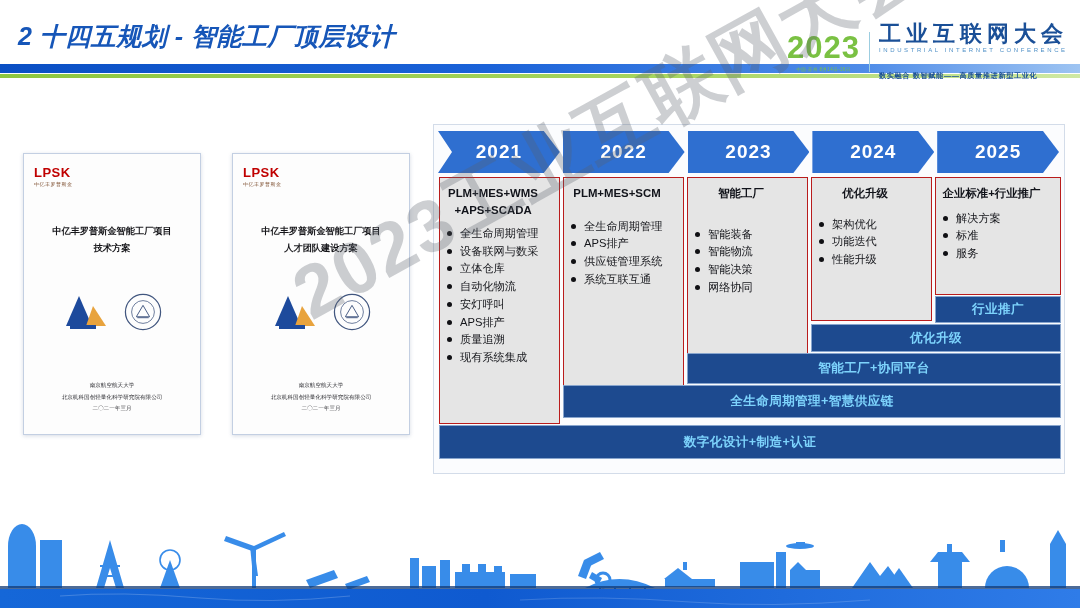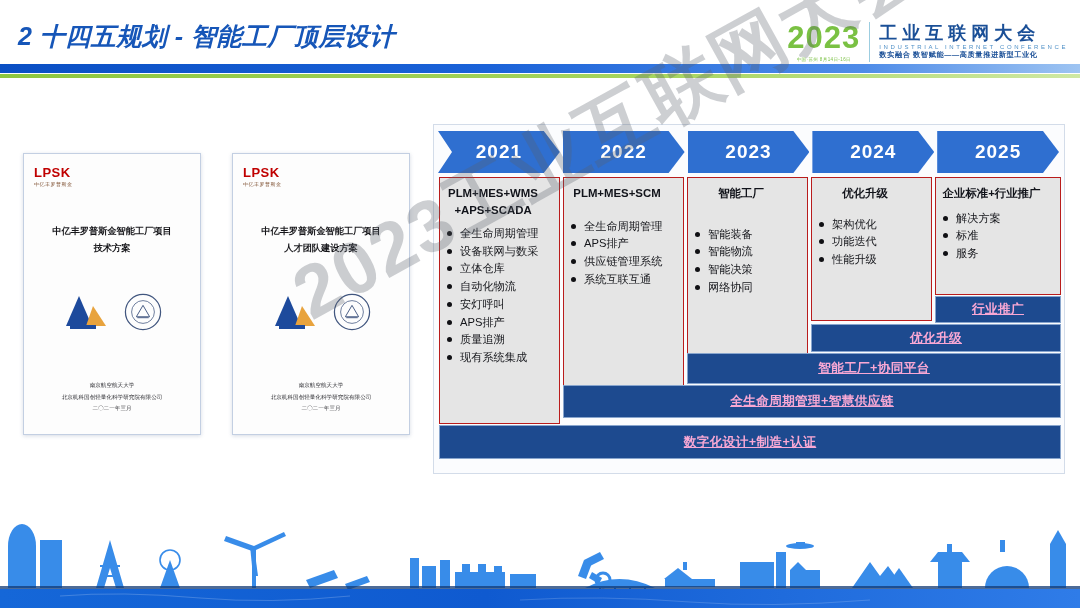--- a/index.html
+++ b/index.html
@@ -32,30 +32,30 @@
     font-size: 31px; font-weight: bold; color: #7ac143; line-height: 1;
     letter-spacing: 1px; text-align: center;
   }
   .logo-year-sub {
     font-size: 4.5px; color: #7ac143; letter-spacing: .4px;
     margin-top: 4px; text-align: center; white-space: nowrap;
   }
   .logo-divider { width: 1px; height: 40px; background: #9ccde0; margin: 0 9px; }
   .logo-right { display: flex; flex-direction: column; }
   .logo-cn {
-    font-size: 18px; font-weight: bold; color: #1a4f97;
+    font-size: 22px; font-weight: bold; color: #1a4f97;
     letter-spacing: 5px; line-height: 1.05; white-space: nowrap;
   }
   .logo-en {
     font-size: 6px; color: #4f90c7; letter-spacing: 2.6px;
     margin-top: 2px; white-space: nowrap;
   }
   .logo-slogan {
     font-size: 7.2px; color: #1a4f97; letter-spacing: .6px;
-    margin-top: 0; white-space: nowrap; font-weight: bold;
+    margin-top: 18px; white-space: nowrap; font-weight: bold;
   }
 
   
   .doc-card {
     position: absolute; top: 153px; width: 178px; height: 282px;
     background: #fdfdfd; border: 1px solid #c3cfe2;
     box-shadow: 0 1px 4px rgba(70,90,130,.22);
     padding: 12px 10px 15px 10px; display: flex; flex-direction: column;
   }
   #doc-1 { left: 23px; }
@@ -111,21 +111,21 @@
   }
   .col-list li::before {
     content: ""; position: absolute; left: 2px; top: 6px;
     width: 5px; height: 5px; border-radius: 50%; background: #101014;
   }
 
   
   .stair-bar {
     position: absolute; background: #1d4a8f; border: 1px solid #88a5cd;
     display: flex; align-items: center; justify-content: center;
-    color: #f9a8d4; font-weight: bold; font-size: 12.6px; letter-spacing: .4px; text-decoration: underline;
+    color: #7dd3fc; font-weight: bold; font-size: 12.6px; letter-spacing: .4px;
   }
 
   
   .watermark {
     position: absolute; left: 300px; top: 250px;
     font-size: 74px; font-weight: bold; color: rgba(90,95,105,.30);
     transform: rotate(-29deg); transform-origin: left center;
     white-space: nowrap; pointer-events: none; letter-spacing: 2px;
   }
 

